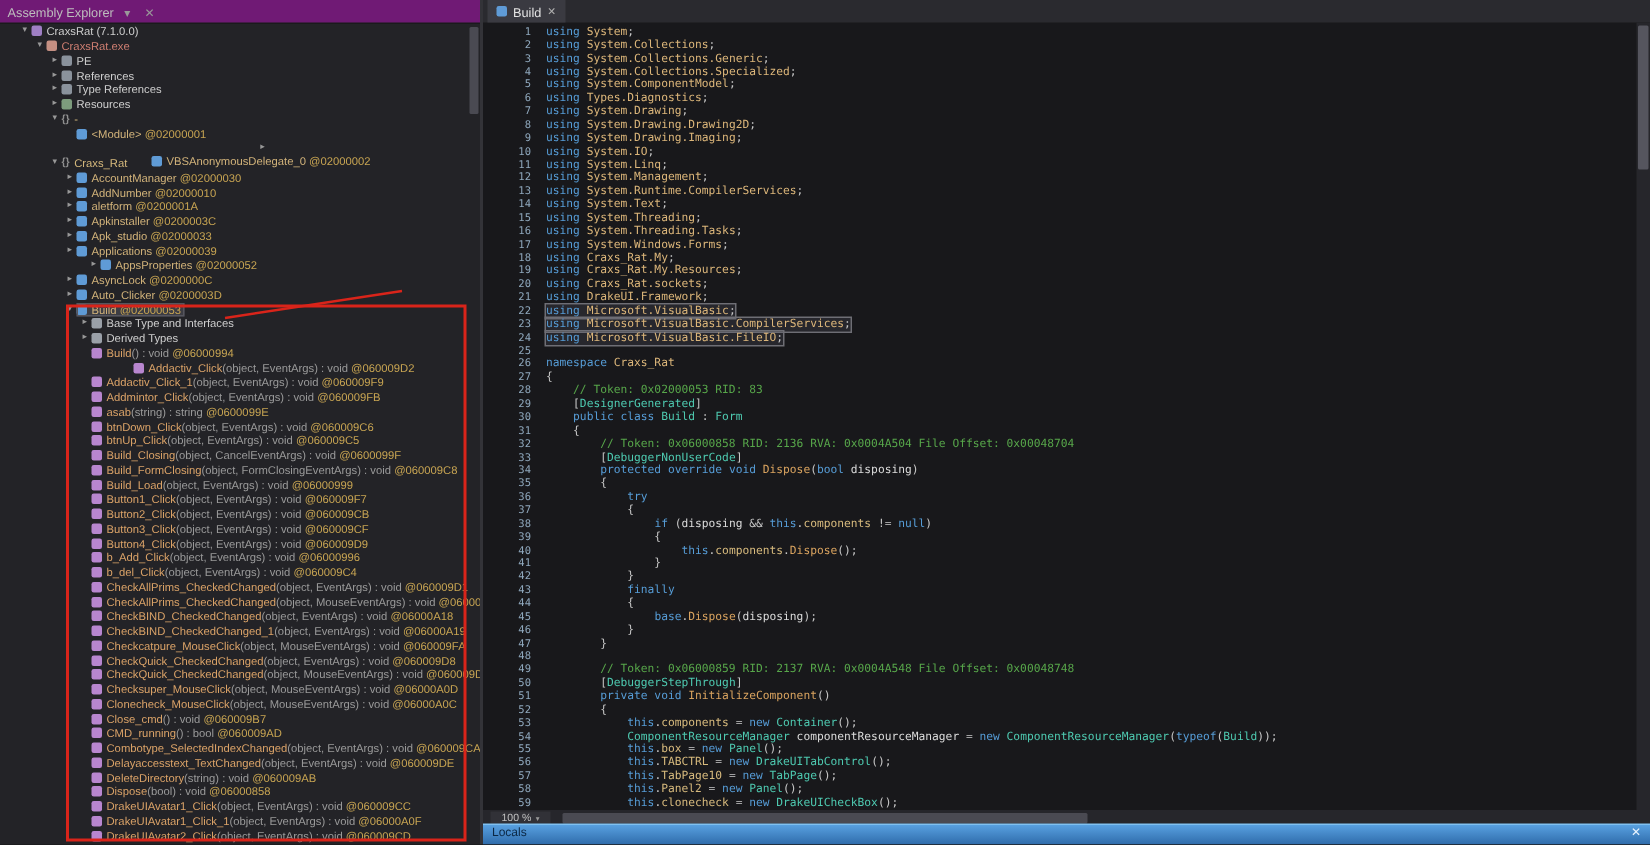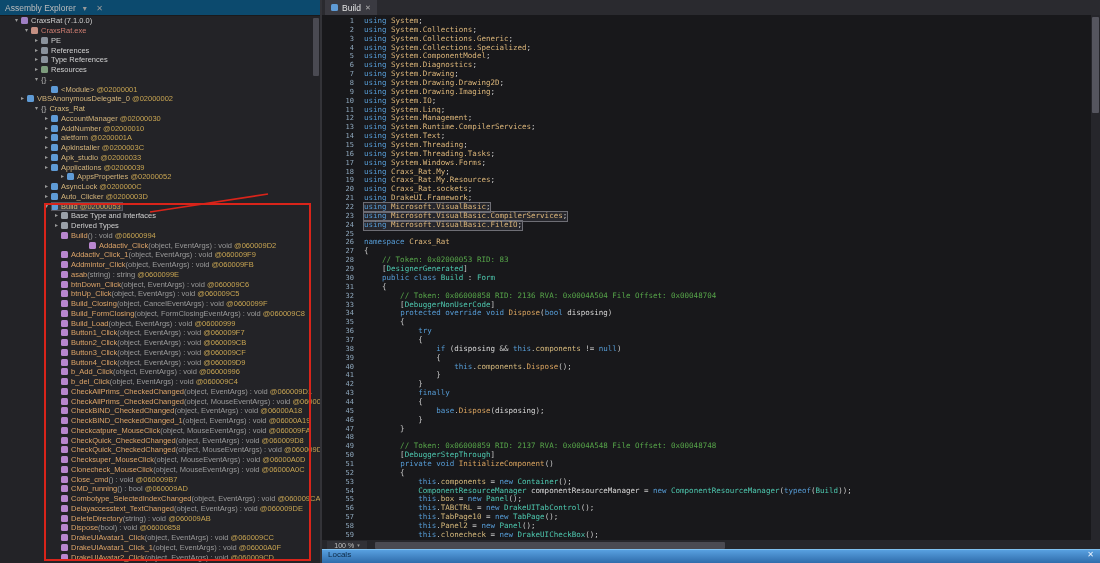--- a/index.html
+++ b/index.html
@@ -1,21 +1,21 @@
 <!DOCTYPE html>
 <html><head>
 <meta charset="utf-8">
 <style>
   html,body{margin:0;padding:0;}
   body{width:1100px;height:563px;position:relative;overflow:hidden;background:#1e1e20;
        font-family:"Liberation Sans",sans-serif;-webkit-font-smoothing:antialiased;}
 
   
   .explorer{position:absolute;left:0;top:0;width:320px;height:563px;background:#232327;}
-  .explorer-header{height:15px;background:#0c4a6e;border-bottom:1px solid #1a1a1c;color:#bdbdbd;
+  .explorer-header{height:15px;background:#701a75;border-bottom:1px solid #1a1a1c;color:#bdbdbd;
        font-size:8.5px;display:flex;align-items:center;padding:0 5px;}
   .hdr-icons span{color:#9a9a9a;font-size:8px;margin-left:7px;cursor:pointer;}
   .tree{position:absolute;top:16px;left:0;right:0;bottom:0;overflow:hidden;font-size:7.5px;}
   .trow{height:9.75px;line-height:9px;display:flex;align-items:center;white-space:pre;}
   .exp{width:9px;flex:none;text-align:center;color:#989898;font-size:6px;}
   .tcontent{display:flex;align-items:center;white-space:pre;padding:0 2px 0 0;}
   .tcontent.sel{background:#3d3d44;outline:1px solid #56565e;outline-offset:-1px;}
   .ticon{width:7px;height:7px;border-radius:1.5px;margin-right:3px;flex:none;}
   .ic-asm{background:#9f7fc4;} .ic-mod{background:#c48f82;}
   .ic-pe{background:#8a929c;} .ic-ref{background:#8a929c;} .ic-res{background:#7d9c7d;}
@@ -77,21 +77,21 @@
   </div>
   <div class="tree" id="tree">
       <div class="trow" style="padding-left: 12px;"><span class="exp">▾</span><span class="tcontent"><span class="ticon ic-asm"></span><span class="tw">CraxsRat (7.1.0.0)</span></span></div>
       <div class="trow" style="padding-left: 22px;"><span class="exp">▾</span><span class="tcontent"><span class="ticon ic-mod"></span><span class="texe">CraxsRat.exe</span></span></div>
       <div class="trow" style="padding-left: 32px;"><span class="exp">▸</span><span class="tcontent"><span class="ticon ic-pe"></span><span class="tw">PE</span></span></div>
       <div class="trow" style="padding-left: 32px;"><span class="exp">▸</span><span class="tcontent"><span class="ticon ic-ref"></span><span class="tw">References</span></span></div>
       <div class="trow" style="padding-left: 32px;"><span class="exp">▸</span><span class="tcontent"><span class="ticon ic-ref"></span><span class="tw">Type References</span></span></div>
       <div class="trow" style="padding-left: 32px;"><span class="exp">▸</span><span class="tcontent"><span class="ticon ic-res"></span><span class="tw">Resources</span></span></div>
       <div class="trow" style="padding-left: 32px;"><span class="exp">▾</span><span class="tcontent"><span class="nsicon">{}</span><span class="tns">-</span></span></div>
       <div class="trow" style="padding-left: 42px;"><span class="exp"></span><span class="tcontent"><span class="ticon ic-cls"></span><span class="tcls">&lt;Module&gt; </span><span class="ttok">@02000001</span></span></div>
-      <div class="trow" style="padding-left: 18px;"><span class="exp">▸</span><span class="tcontent"><span class="ticon ic-cls"></span><span class="tcls">VBSAnonymousDelegate_0 </span><span class="ttok">@02000002</span></span></div>
+      <div class="trow" style="padding-left: 30px; flex-direction: column;"><span class="exp">▸</span><span class="tcontent"><span class="ticon ic-cls"></span><span class="tcls">VBSAnonymousDelegate_0 </span><span class="ttok">@02000002</span></span></div>
       <div class="trow" style="padding-left: 32px;"><span class="exp">▾</span><span class="tcontent"><span class="nsicon">{}</span><span class="tns">Craxs_Rat</span></span></div>
       <div class="trow" style="padding-left: 42px;"><span class="exp">▸</span><span class="tcontent"><span class="ticon ic-cls"></span><span class="tcls">AccountManager </span><span class="ttok">@02000030</span></span></div>
       <div class="trow" style="padding-left: 42px;"><span class="exp">▸</span><span class="tcontent"><span class="ticon ic-cls"></span><span class="tcls">AddNumber </span><span class="ttok">@02000010</span></span></div>
       <div class="trow" style="padding-left: 42px;"><span class="exp">▸</span><span class="tcontent"><span class="ticon ic-cls"></span><span class="tcls">aletform </span><span class="ttok">@0200001A</span></span></div>
       <div class="trow" style="padding-left: 42px;"><span class="exp">▸</span><span class="tcontent"><span class="ticon ic-cls"></span><span class="tcls">Apkinstaller </span><span class="ttok">@0200003C</span></span></div>
       <div class="trow" style="padding-left: 42px;"><span class="exp">▸</span><span class="tcontent"><span class="ticon ic-cls"></span><span class="tcls">Apk_studio </span><span class="ttok">@02000033</span></span></div>
       <div class="trow" style="padding-left: 42px;"><span class="exp">▸</span><span class="tcontent"><span class="ticon ic-cls"></span><span class="tcls">Applications </span><span class="ttok">@02000039</span></span></div>
       <div class="trow" style="padding-left: 58px;"><span class="exp">▸</span><span class="tcontent"><span class="ticon ic-cls"></span><span class="tcls">AppsProperties </span><span class="ttok">@02000052</span></span></div>
       <div class="trow" style="padding-left: 42px;"><span class="exp">▸</span><span class="tcontent"><span class="ticon ic-cls"></span><span class="tcls">AsyncLock </span><span class="ttok">@0200000C</span></span></div>
       <div class="trow" style="padding-left: 42px;"><span class="exp">▸</span><span class="tcontent"><span class="ticon ic-cls"></span><span class="tcls">Auto_Clicker </span><span class="ttok">@0200003D</span></span></div>
@@ -148,21 +148,21 @@
       <span class="tab-close">✕</span>
     </div>
   </div>
 
   <div class="code" id="code">
       <div class="cline"><span class="ln">1</span><span class="ltoks"><span class="tok-k">using </span><span class="tok-n">System</span><span class="tok-p">;</span></span></div>
       <div class="cline"><span class="ln">2</span><span class="ltoks"><span class="tok-k">using </span><span class="tok-n">System.Collections</span><span class="tok-p">;</span></span></div>
       <div class="cline"><span class="ln">3</span><span class="ltoks"><span class="tok-k">using </span><span class="tok-n">System.Collections.Generic</span><span class="tok-p">;</span></span></div>
       <div class="cline"><span class="ln">4</span><span class="ltoks"><span class="tok-k">using </span><span class="tok-n">System.Collections.Specialized</span><span class="tok-p">;</span></span></div>
       <div class="cline"><span class="ln">5</span><span class="ltoks"><span class="tok-k">using </span><span class="tok-n">System.ComponentModel</span><span class="tok-p">;</span></span></div>
-      <div class="cline"><span class="ln">6</span><span class="ltoks"><span class="tok-k">using </span><span class="tok-n">System.Diagnostics</span><span class="tok-p">;</span></span></div>
+      <div class="cline"><span class="ln">6</span><span class="ltoks"><span class="tok-k">using </span><span class="tok-n">Types.Diagnostics</span><span class="tok-p">;</span></span></div>
       <div class="cline"><span class="ln">7</span><span class="ltoks"><span class="tok-k">using </span><span class="tok-n">System.Drawing</span><span class="tok-p">;</span></span></div>
       <div class="cline"><span class="ln">8</span><span class="ltoks"><span class="tok-k">using </span><span class="tok-n">System.Drawing.Drawing2D</span><span class="tok-p">;</span></span></div>
       <div class="cline"><span class="ln">9</span><span class="ltoks"><span class="tok-k">using </span><span class="tok-n">System.Drawing.Imaging</span><span class="tok-p">;</span></span></div>
       <div class="cline"><span class="ln">10</span><span class="ltoks"><span class="tok-k">using </span><span class="tok-n">System.IO</span><span class="tok-p">;</span></span></div>
       <div class="cline"><span class="ln">11</span><span class="ltoks"><span class="tok-k">using </span><span class="tok-n">System.Linq</span><span class="tok-p">;</span></span></div>
       <div class="cline"><span class="ln">12</span><span class="ltoks"><span class="tok-k">using </span><span class="tok-n">System.Management</span><span class="tok-p">;</span></span></div>
       <div class="cline"><span class="ln">13</span><span class="ltoks"><span class="tok-k">using </span><span class="tok-n">System.Runtime.CompilerServices</span><span class="tok-p">;</span></span></div>
       <div class="cline"><span class="ln">14</span><span class="ltoks"><span class="tok-k">using </span><span class="tok-n">System.Text</span><span class="tok-p">;</span></span></div>
       <div class="cline"><span class="ln">15</span><span class="ltoks"><span class="tok-k">using </span><span class="tok-n">System.Threading</span><span class="tok-p">;</span></span></div>
       <div class="cline"><span class="ln">16</span><span class="ltoks"><span class="tok-k">using </span><span class="tok-n">System.Threading.Tasks</span><span class="tok-p">;</span></span></div>

